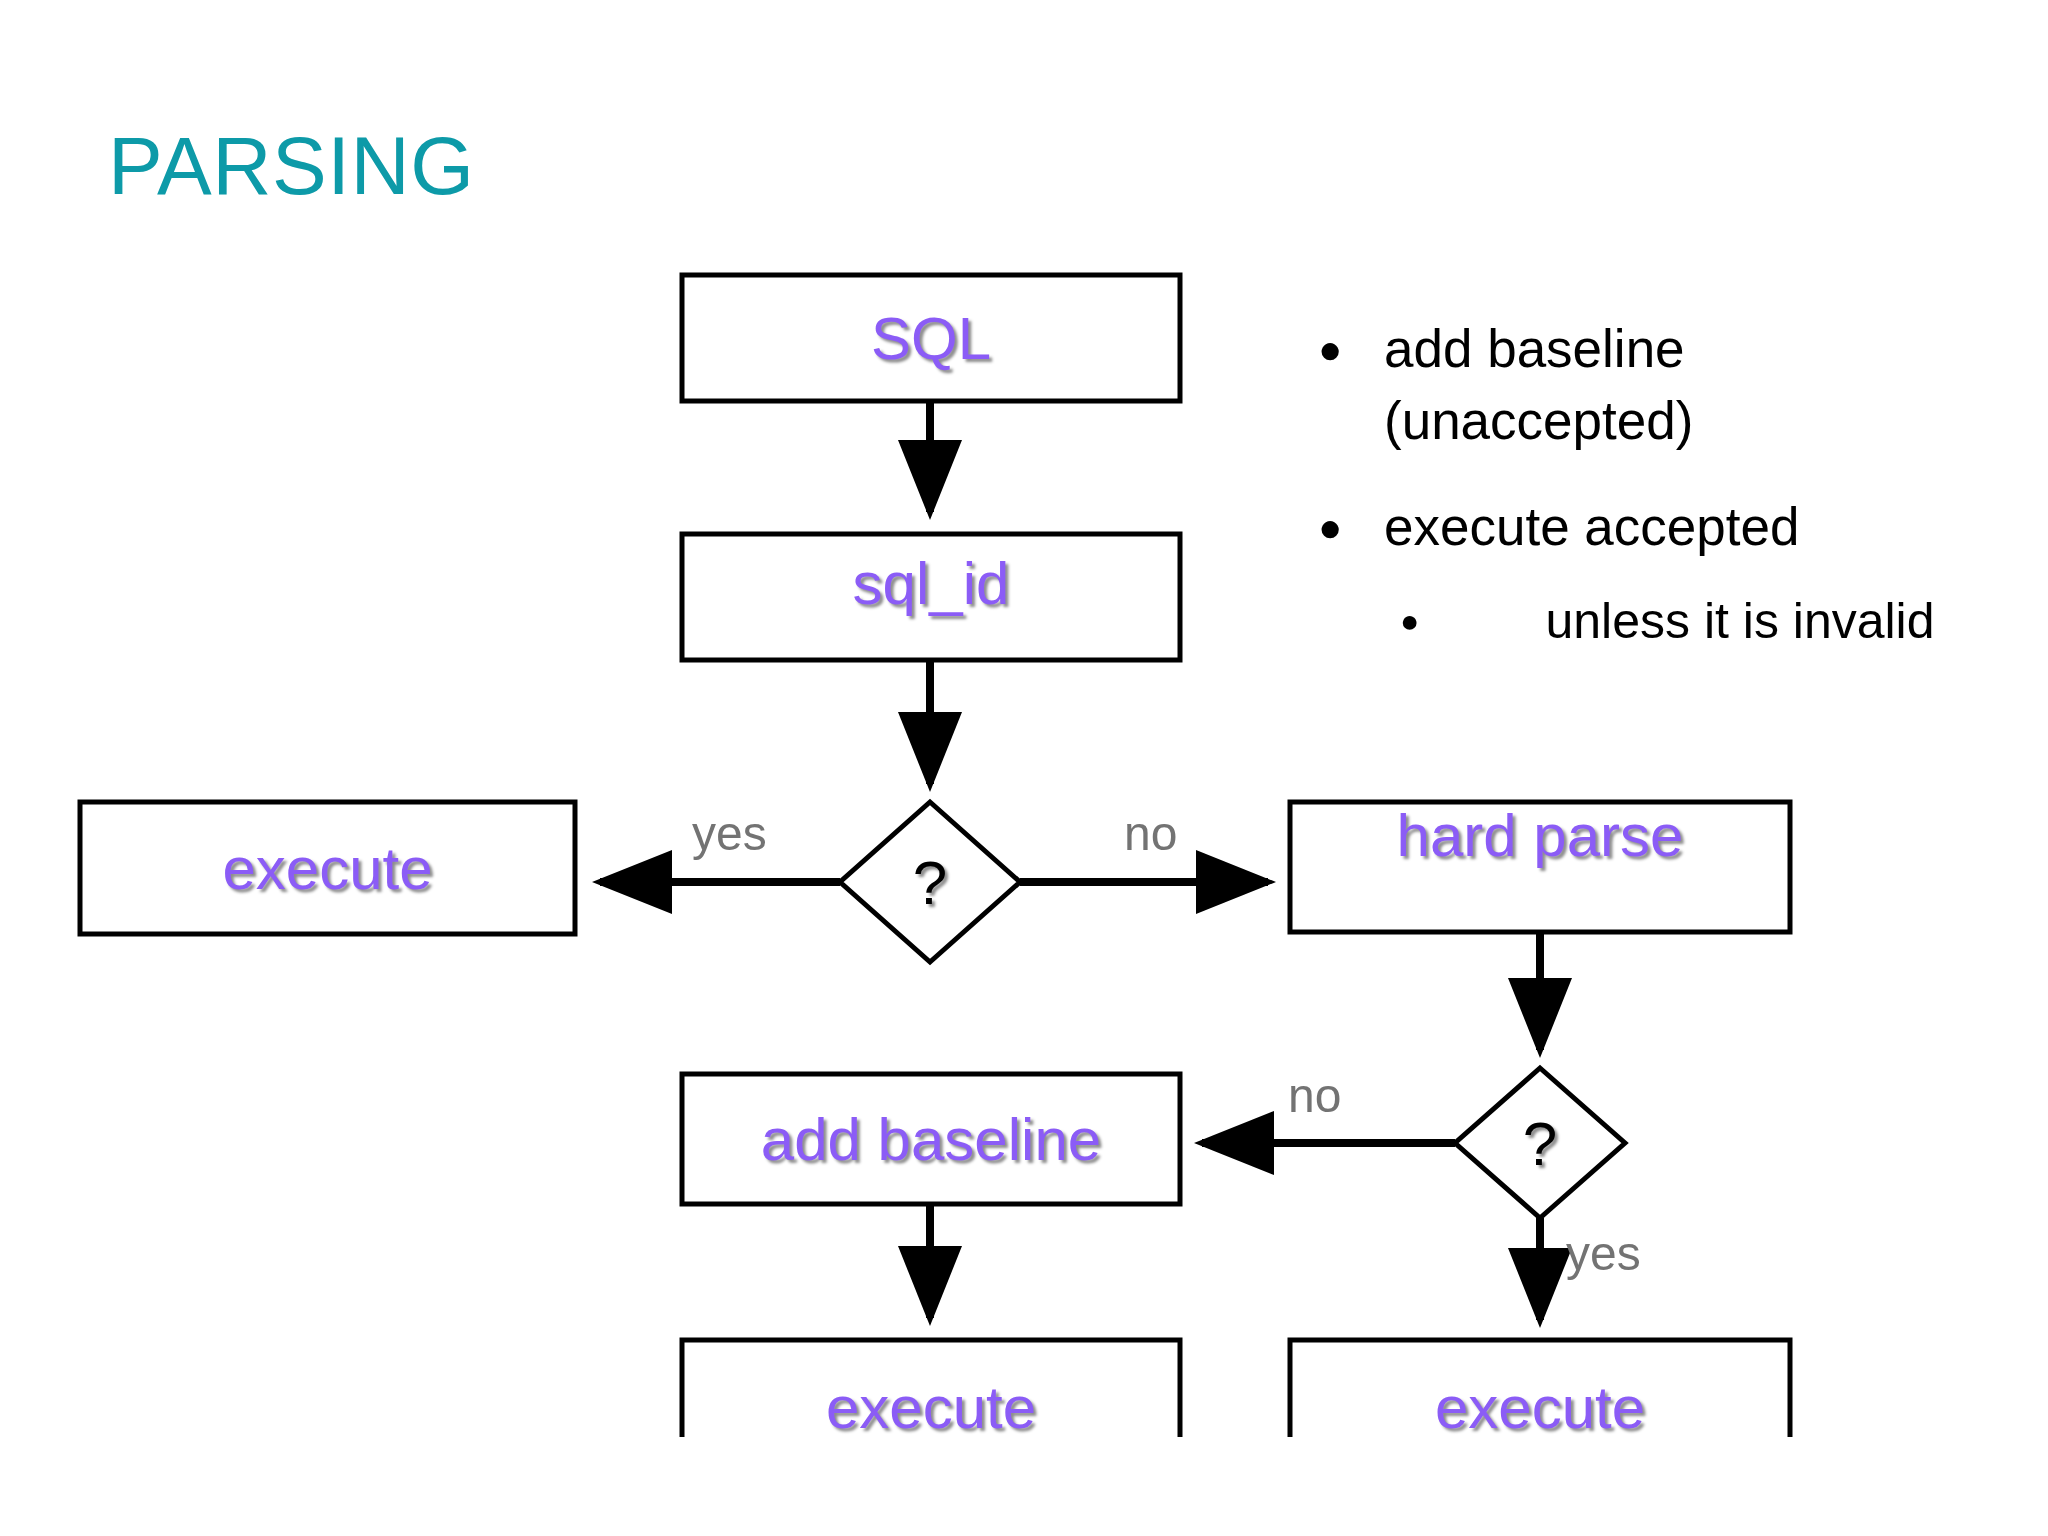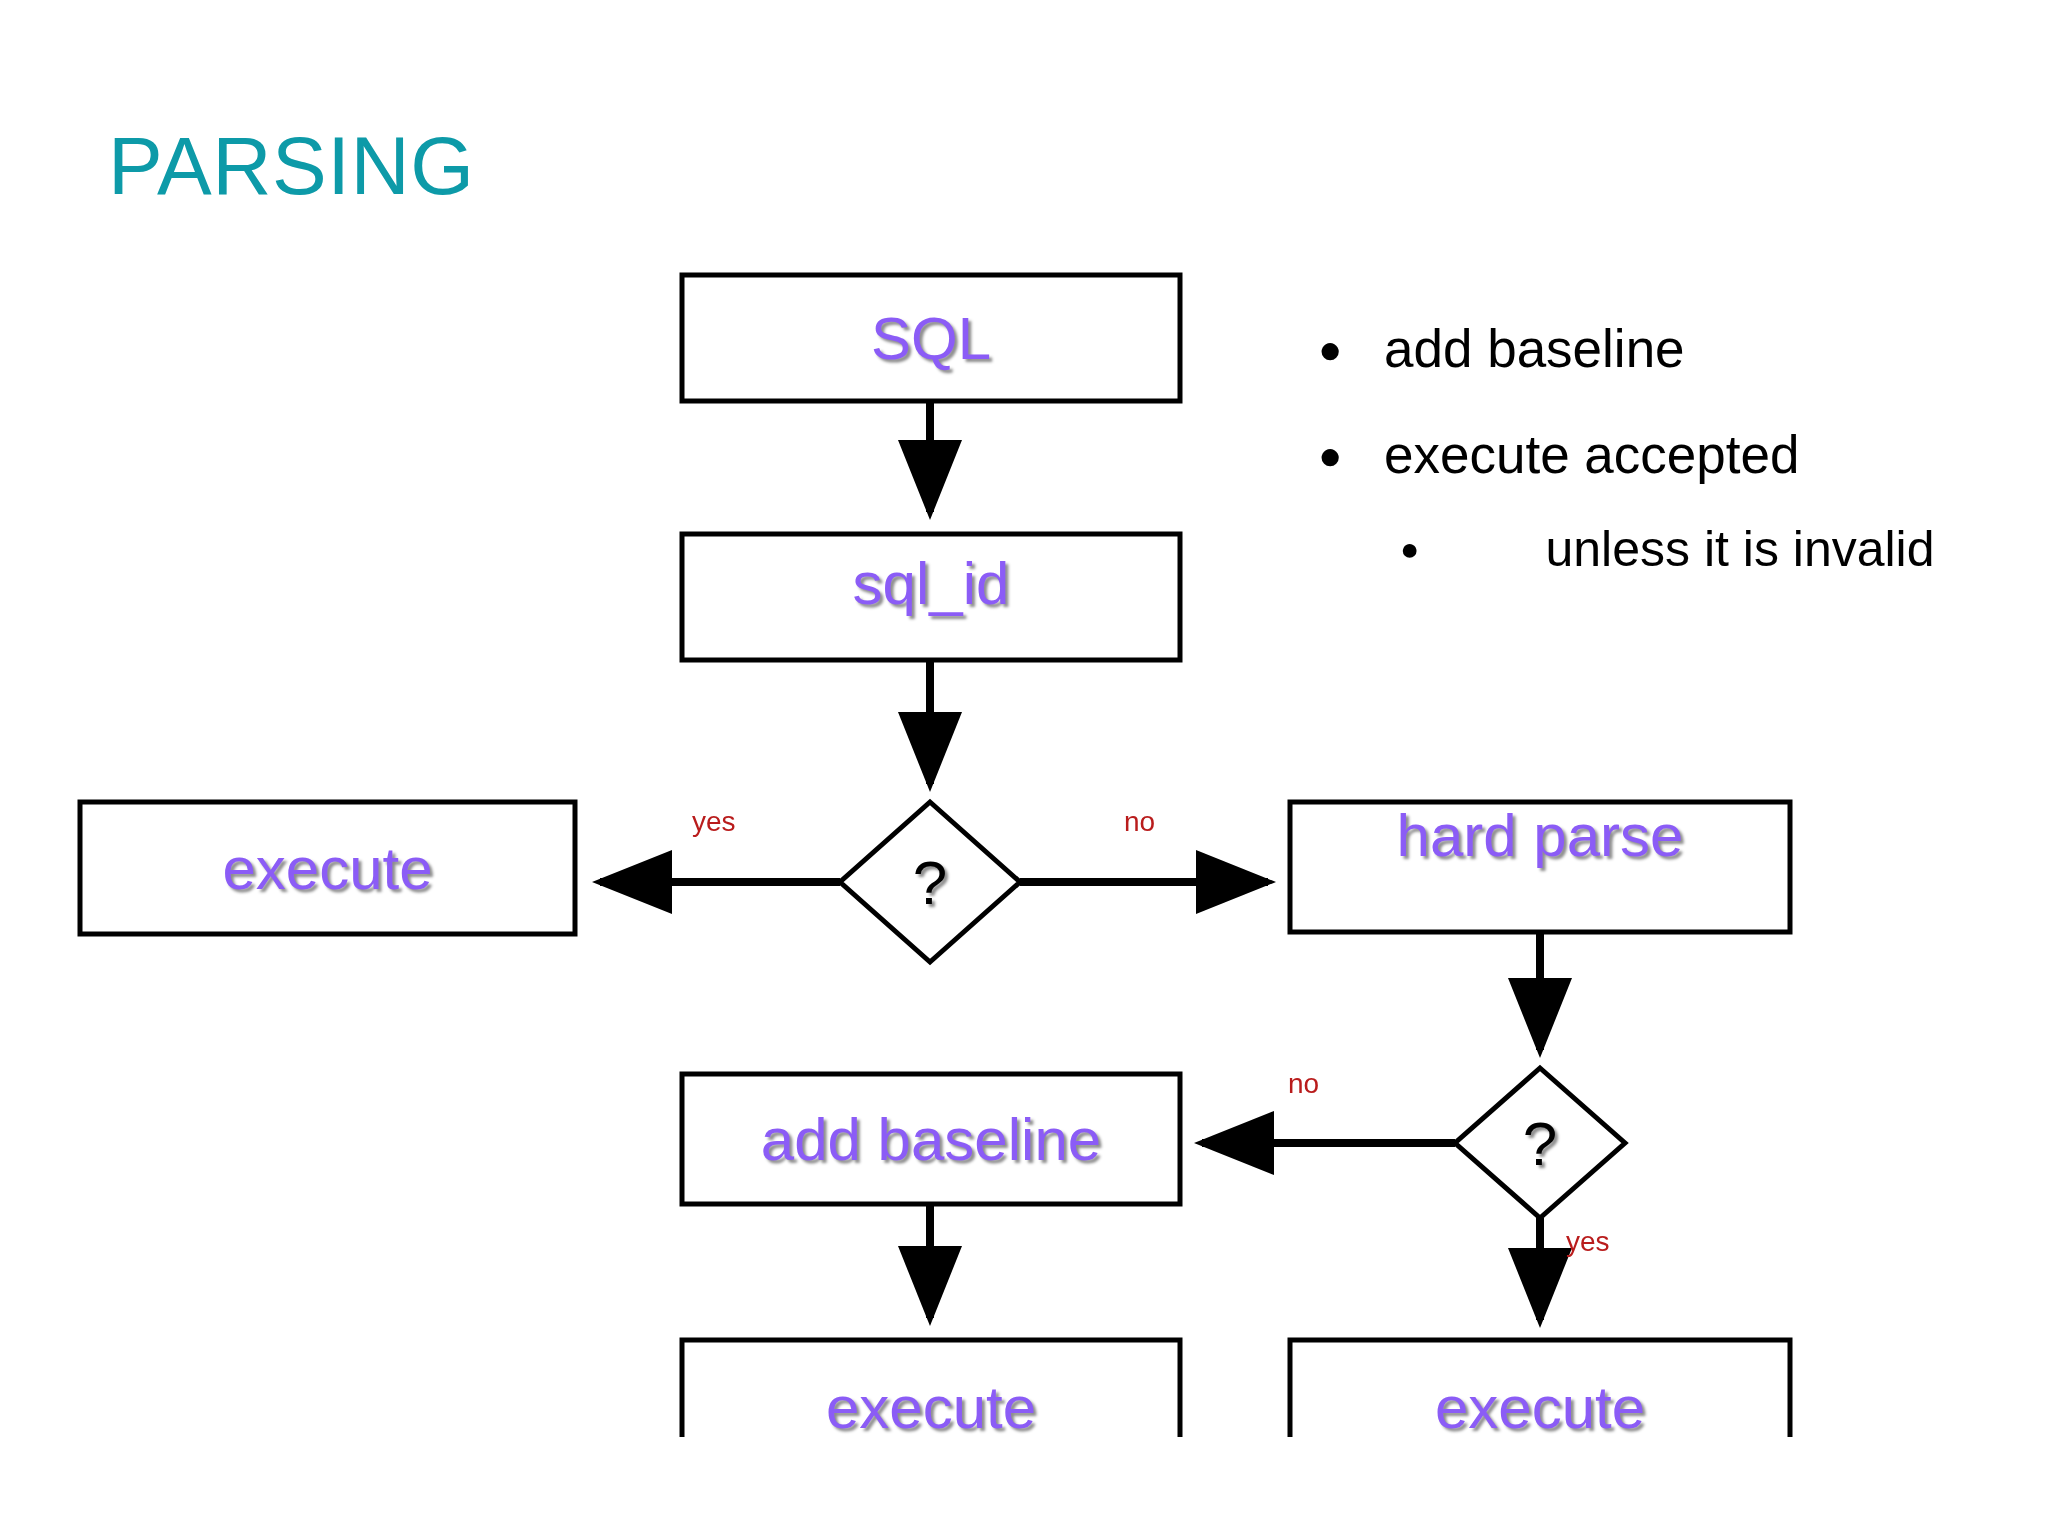--- a/index.html
+++ b/index.html
@@ -57,22 +57,22 @@
     align-items: center;
     justify-content: center;
     font-size: 62px;
     color: #000000;
     text-shadow: 3px 3px 3px rgba(0,0,0,0.45);
   }
 
   
   .edge-label {
     position: absolute;
-    font-size: 28px;
-    color: #b91c1c;
+    font-size: 48px;
+    color: #737373;
     font-weight: 400;
     white-space: nowrap;
   }
 
   
   #bullet-list {
     position: absolute;
     left: 1318px;
     top: 318px;
     width: 700px;
@@ -203,20 +203,24 @@
   <div class="edge-label" style="left:1288px; top:1068px;">no</div>
 
   <div class="edge-label" style="left:1566px; top:1226px;">yes</div>
 
   <div id="bullet-list">
 
     <div class="bullet-row level-1">
       <span class="bullet-dot">●</span>
       <span class="bullet-text">add baseline</span>
     </div>
+    <div class="bullet-row level-1">
+      <span class="bullet-dot"></span>
+      <span class="bullet-text">(unaccepted)</span>
+    </div>
 
     <div class="bullet-spacer-lg"></div>
 
     <div class="bullet-row level-1">
       <span class="bullet-dot">●</span>
       <span class="bullet-text">execute accepted</span>
     </div>
 
     <div class="bullet-spacer-sm"></div>
 

